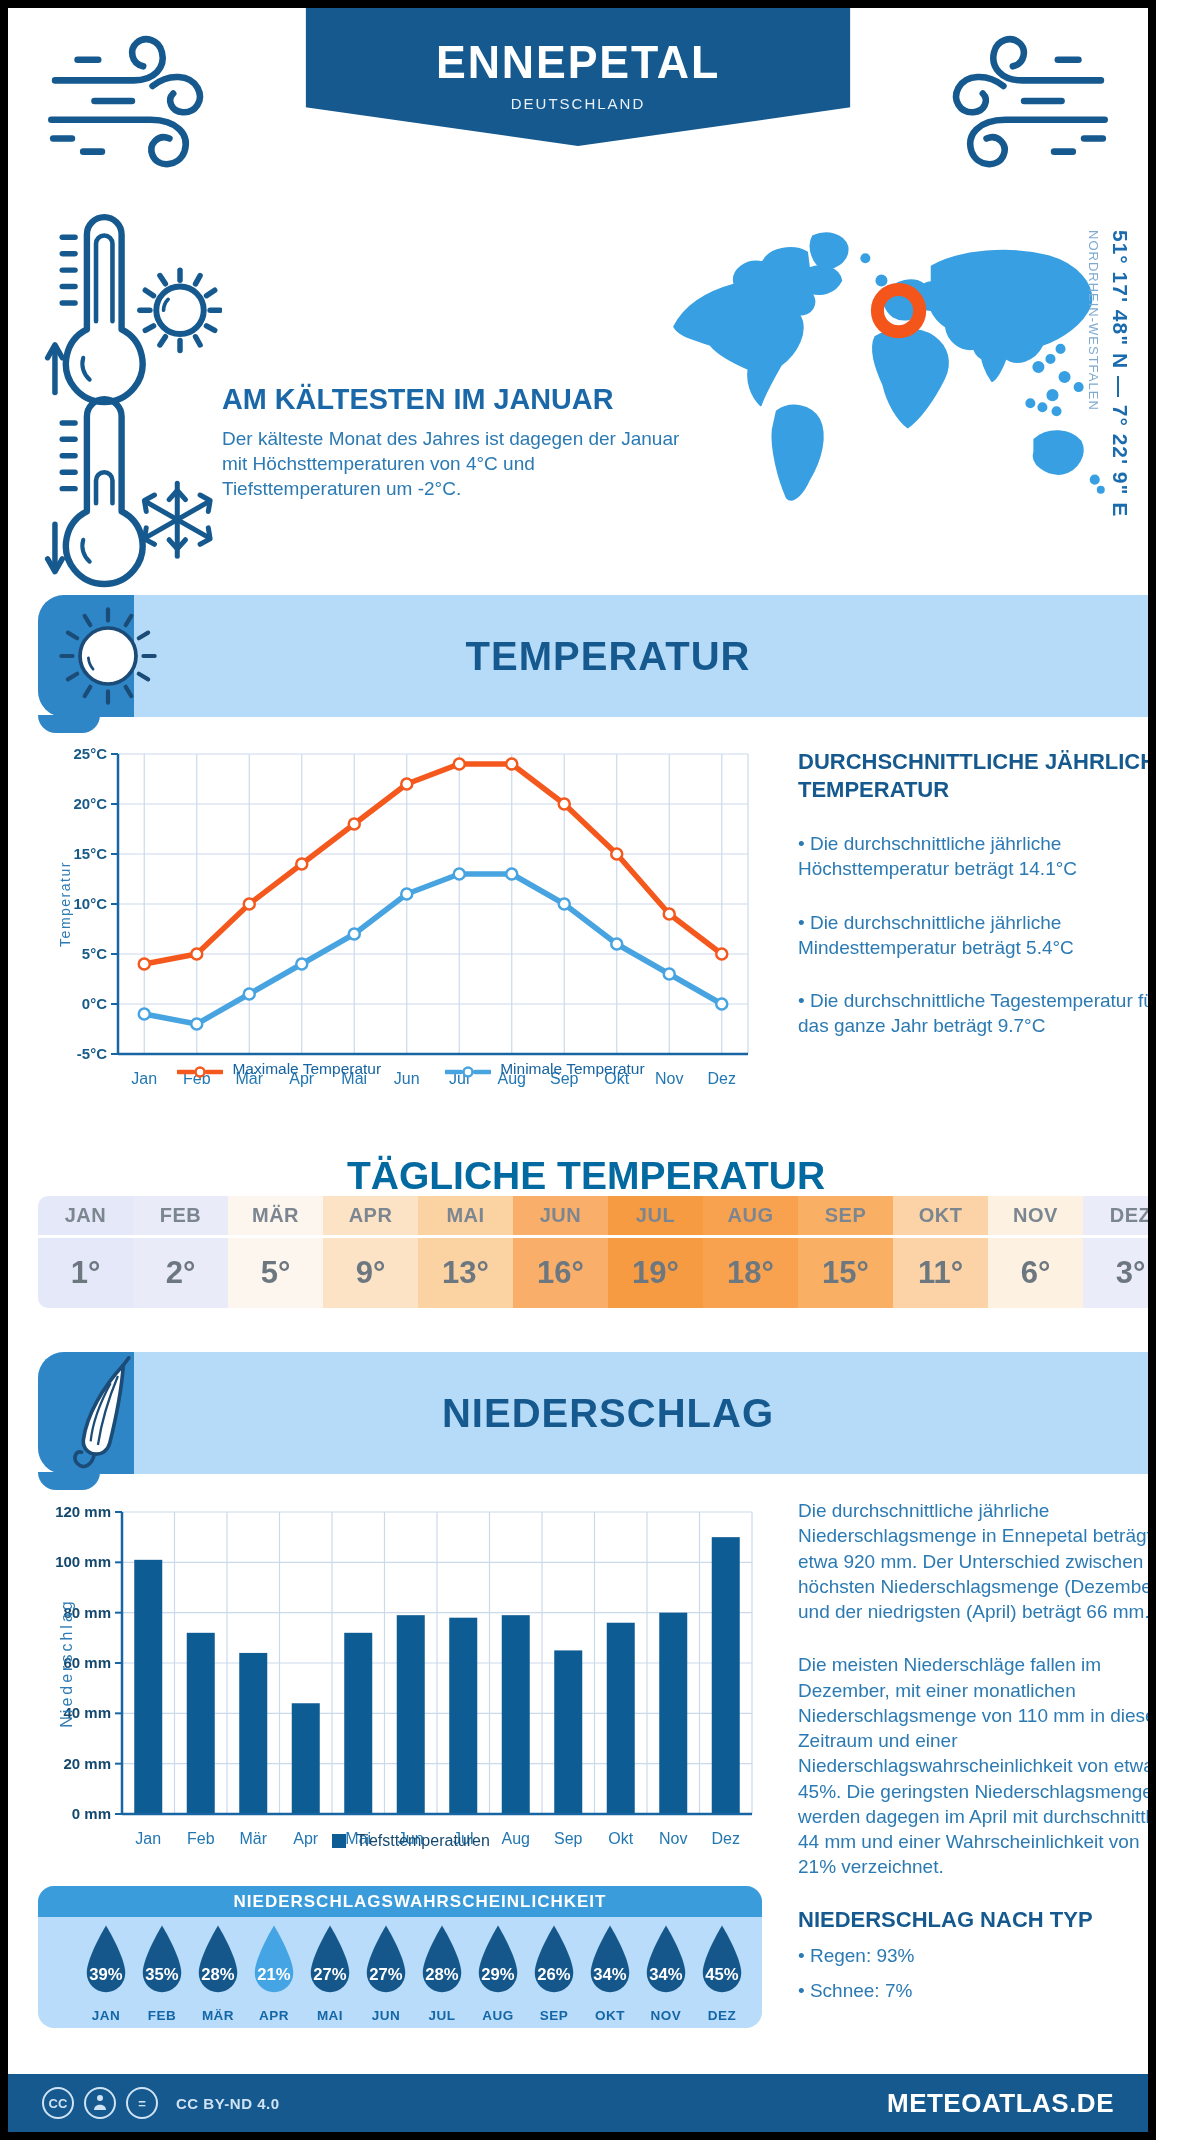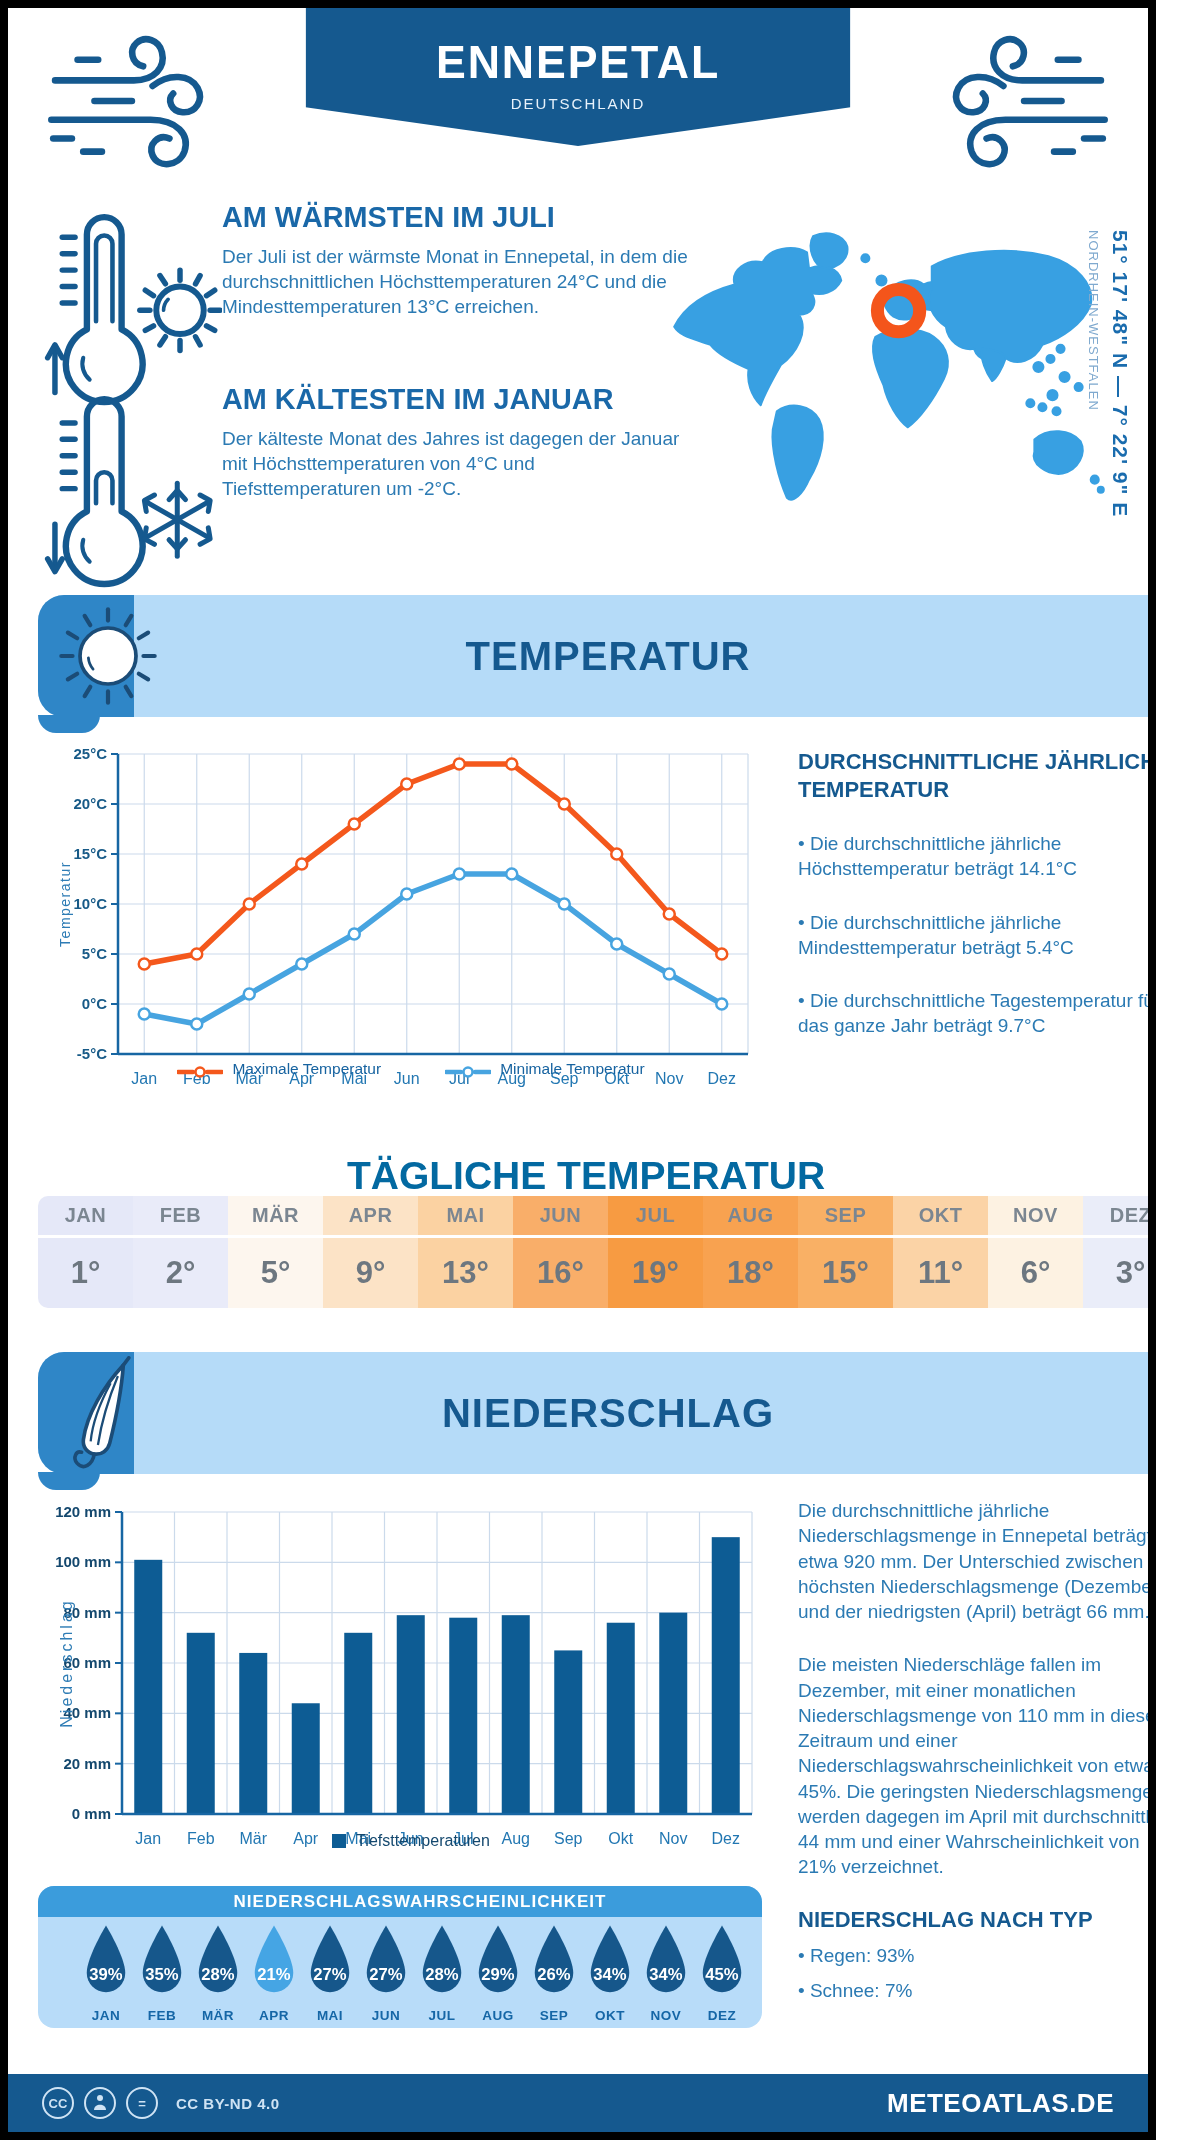--- a/index.html
+++ b/index.html
@@ -132,24 +132,20 @@
           <line x1="133" y1="149" x2="127" y2="158"></line>
             <line x1="120" y1="137" x2="111" y2="142"></line>
           <line x1="116" y1="120" x2="105" y2="120"></line>
             <line x1="120" y1="104" x2="111" y2="98"></line>
           <line x1="133" y1="91" x2="127" y2="82"></line>
             <line x1="149" y1="87" x2="149" y2="76"></line>
           <line x1="166" y1="91" x2="171" y2="82"></line>
             <line x1="178" y1="104" x2="187" y2="98"></line>
         </g>
       </svg>
-    </div>
-    <div class="info-body">
-      <span class="info-title">AM WÄRMSTEN IM JULI</span>
-      <div class="info-text">Der Juli ist der wärmste Monat in Ennepetal, in dem die durchschnittlichen Höchsttemperaturen 24°C und die Mindesttemperaturen 13°C erreichen.</div>
     </div>
   </div>
 
   <div class="info-block" style="top:372px;">
     <div class="info-icon">
       <svg width="178" height="220" viewBox="0 0 195 235" fill="none" stroke="#15598f" stroke-linecap="round" stroke-linejoin="round">
         <path d="M47,141 L47,37 A19,19 0 0 1 85,37 L85,141 A42,42 0 1 1 47,141 Z" stroke-width="7"></path>
         <path d="M57,132 L57,107 A9,9 0 0 1 75,107 L75,132" stroke-width="5"></path>
         <path d="M50,196 A23,23 0 0 1 43,172" stroke-width="4.5"></path>
         <g stroke-width="6">

